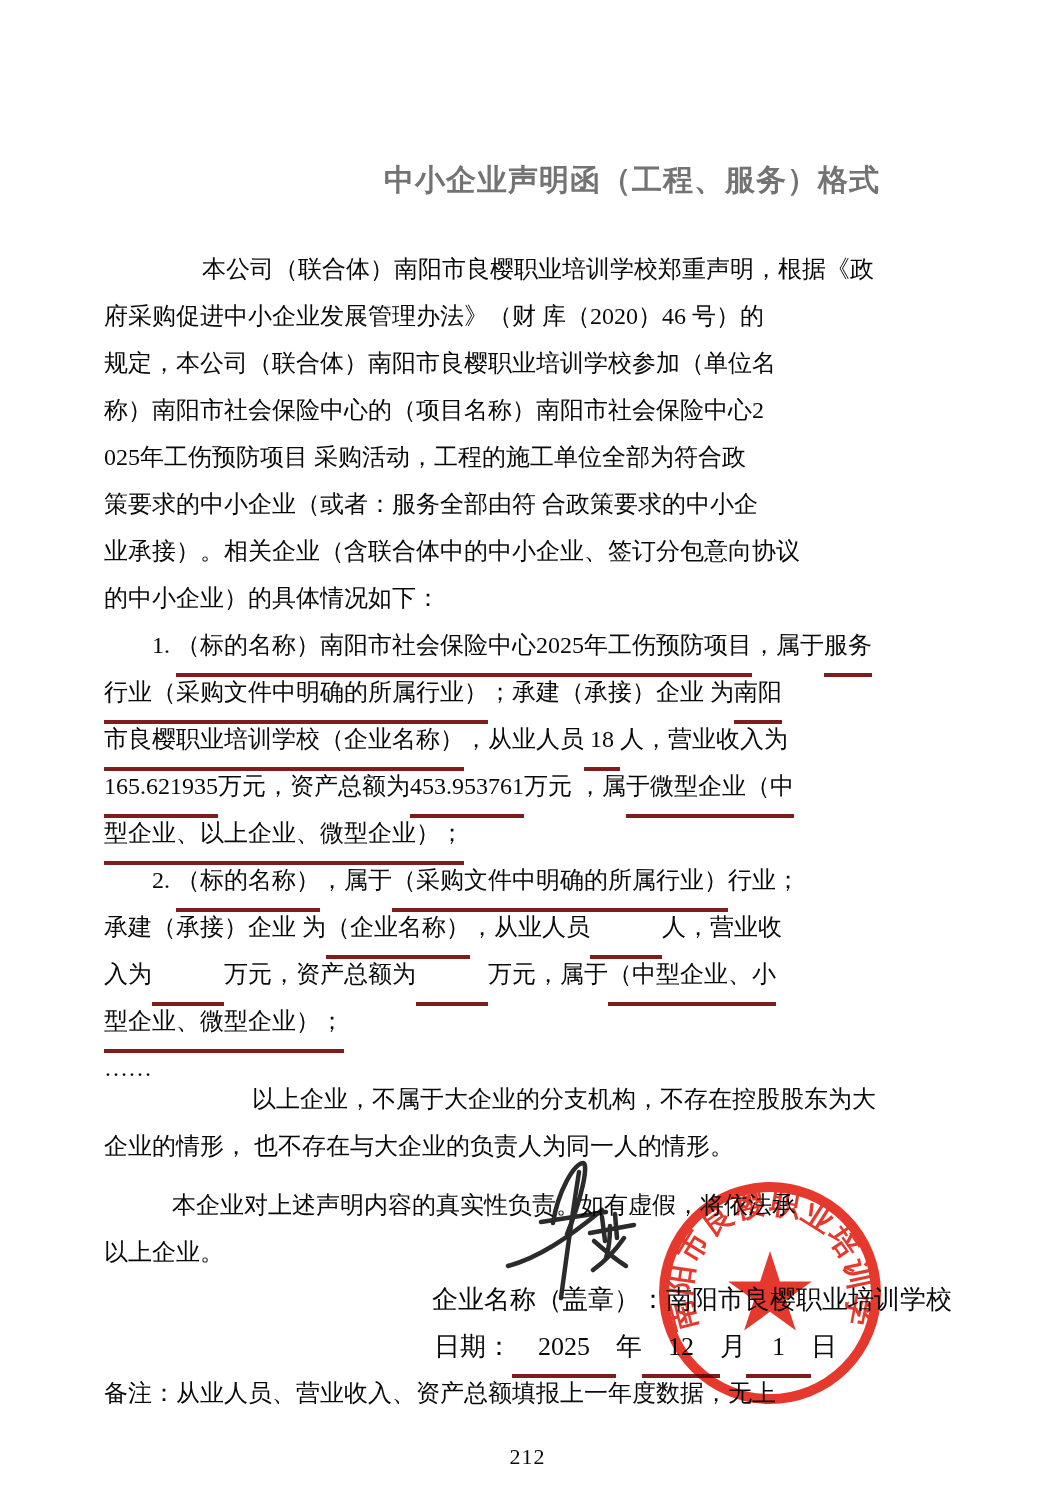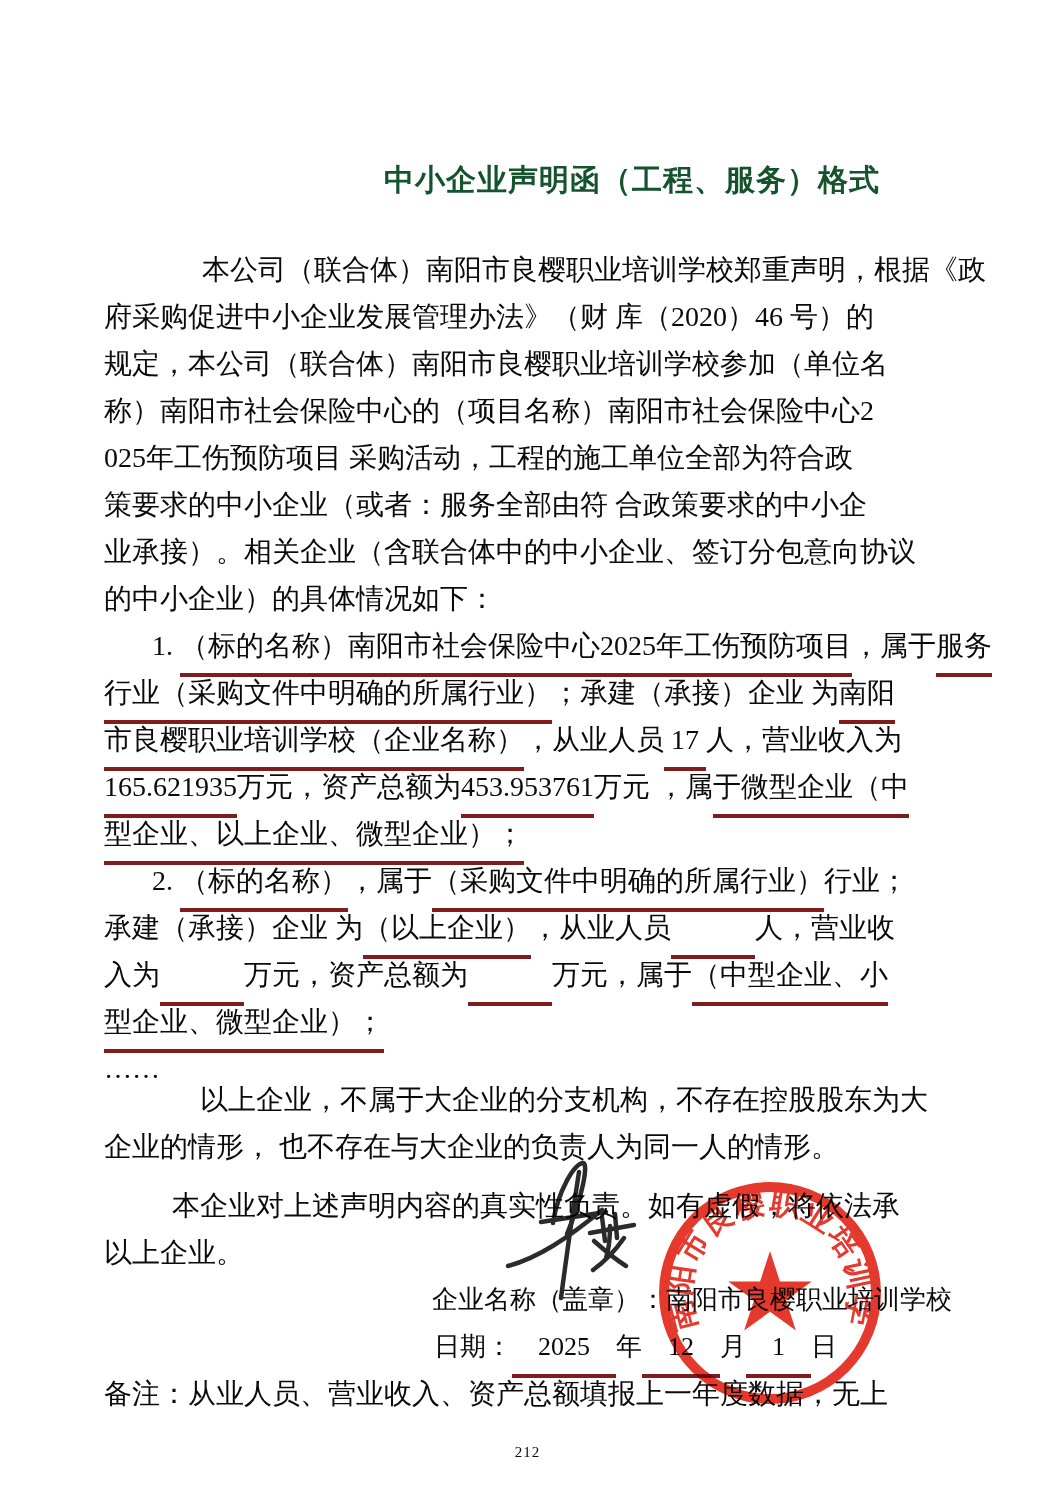--- a/index.html
+++ b/index.html
@@ -4,34 +4,34 @@
 <style>
   html,body{margin:0;padding:0;background:#fff;}
   .page{
     position:relative;width:1055px;height:1509px;background:#ffffff;
     overflow:hidden;color:#0a0a0a;
     font-family:"Liberation Serif","DejaVu Serif",serif;
   }
   .doc-title{
     position:absolute;top:160px;left:384px;margin:0;
     font-size:30px;font-weight:bold;letter-spacing:1px;white-space:pre;
-    color:#14532d;
+    color:#737373;
   }
   .body-lines{
     position:absolute;top:246px;left:104px;width:852px;
   }
   .line{
-    height:47px;line-height:47px;font-size:28px;white-space:pre;
+    height:47px;line-height:47px;font-size:24px;white-space:pre;
   }
   .line.small{font-size:26px;}
   .line span{display:inline-block;line-height:33px;vertical-align:baseline;}
   .line span.u{border-bottom:4px solid #7f1d1d;padding-bottom:11px;}
   .page-number{
     position:absolute;top:1444px;left:0;width:100%;text-align:center;
-    font-size:15px;letter-spacing:1px;
+    font-size:22px;letter-spacing:1px;
   }
   .signature{
     position:absolute;left:496px;top:1146px;width:176px;height:180px;
     mix-blend-mode:multiply;pointer-events:none;
   }
   .stamp{
     position:absolute;left:648px;top:1171px;width:244px;height:244px;
     mix-blend-mode:multiply;opacity:0.93;pointer-events:none;
   }
   .stamp text{
@@ -50,25 +50,25 @@
       <div class="line" style="padding-left: 98px;"><span>本公司（联合体）南阳市良樱职业培训学校郑重声明，根据《政</span></div>
       <div class="line"><span>府采购促进中小企业发展管理办法》（财 库（2020）46 号）的</span></div>
       <div class="line"><span>规定，本公司（联合体）南阳市良樱职业培训学校参加（单位名</span></div>
       <div class="line"><span>称）南阳市社会保险中心的（项目名称）南阳市社会保险中心2</span></div>
       <div class="line"><span>025年工伤预防项目 采购活动，工程的施工单位全部为符合政</span></div>
       <div class="line"><span>策要求的中小企业（或者：服务全部由符 合政策要求的中小企</span></div>
       <div class="line"><span>业承接）。相关企业（含联合体中的中小企业、签订分包意向协议</span></div>
       <div class="line"><span>的中小企业）的具体情况如下：</span></div>
       <div class="line" style="padding-left: 48px;"><span>1. </span><span class="u">（标的名称）南阳市社会保险中心2025年工伤预防项目</span><span>，属于</span><span class="u">服务</span></div>
       <div class="line"><span class="u">行业（采购文件中明确的所属行业）</span><span>；承建（承接）企业 为</span><span class="u">南阳</span></div>
-      <div class="line"><span class="u">市良樱职业培训学校（企业名称）</span><span>，从业人员</span><span class="u"> 17 </span><span>人，营业收入为</span></div>
+      <div class="line"><span class="u">市良樱职业培训学校（企业名称）</span><span>，从业人员</span><span class="u"> 18 </span><span>人，营业收入为</span></div>
       <div class="line"><span class="u">165.621935</span><span>万元，资产总额为</span><span class="u">453.953761</span><span>万元 ，属</span><span class="u">于微型企业（中</span></div>
       <div class="line"><span class="u">型企业、以上企业、微型企业）；</span></div>
       <div class="line" style="padding-left: 48px;"><span>2. </span><span class="u">（标的名称）</span><span>，属于</span><span class="u">（采购文件中明确的所属行业）</span><span>行业；</span></div>
-      <div class="line"><span>承建（承接）企业 为</span><span class="u">（以上企业）</span><span>，从业人员</span><span class="u">　　　</span><span>人，营业收</span></div>
+      <div class="line"><span>承建（承接）企业 为</span><span class="u">（企业名称）</span><span>，从业人员</span><span class="u">　　　</span><span>人，营业收</span></div>
       <div class="line"><span>入为</span><span class="u">　　　</span><span>万元，资产总额为</span><span class="u">　　　</span><span>万元，属于</span><span class="u">（中型企业、小</span></div>
       <div class="line"><span class="u">型企业、微型企业）；</span></div>
       <div class="line"><span>……</span></div>
       <div class="line" style="padding-left: 68px; margin-top: -16px; text-align: center;"><span>以上企业，不属于大企业的分支机构，不存在控股股东为大</span></div>
       <div class="line"><span>企业的情形， 也不存在与大企业的负责人为同一人的情形。</span></div>
       <div class="line" style="padding-left: 68px; margin-top: 12px;"><span>本企业对上述声明内容的真实性负责。如有虚假，将依法承</span></div>
       <div class="line"><span>以上企业。</span></div>
       <div class="line small" style="padding-left: 328px;"><span>企业名称（盖章）：南阳市良樱职业培训学校</span></div>
       <div class="line small" style="padding-left: 330px;"><span>日期：</span><span class="u">　2025　</span><span>年</span><span class="u">　12　</span><span>月</span><span class="u">　1　</span><span>日</span></div>
       <div class="line"><span>备注：从业人员、营业收入、资产总额填报上一年度数据，无上</span></div>

